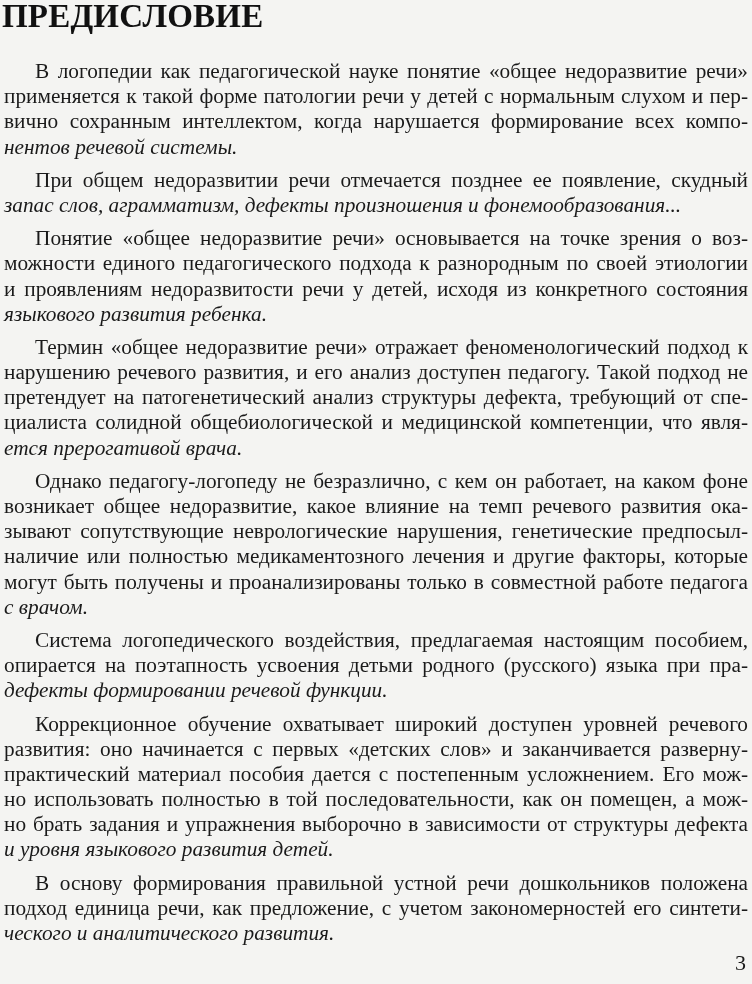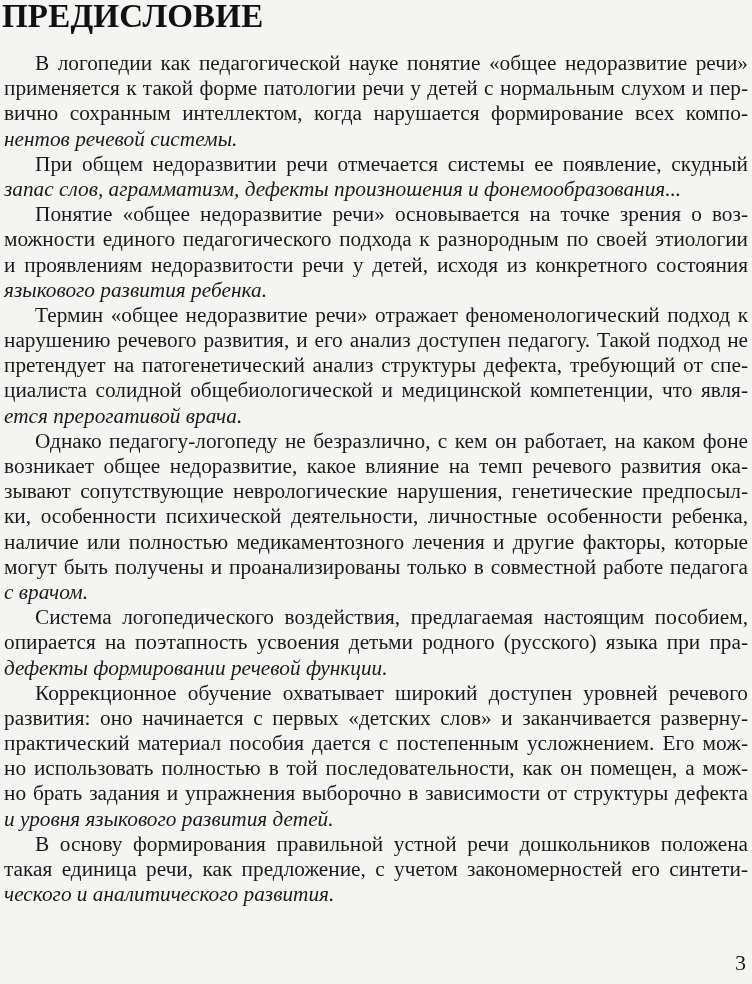--- a/index.html
+++ b/index.html
@@ -22,42 +22,42 @@
   .line {
     display: block;
     font-size: 21.3px;
     line-height: 25.2px;
     height: 25.2px;
     white-space: nowrap;
     text-align: justify;
     text-align-last: justify;
   }
   .line.last { text-align-last: left; font-style: italic; }
-  .line.indent { padding-left: 31px; }
+  .line.indent { padding-left: 31px; margin-top: 8px; }
   .page-number {
     position: absolute; right: 6px; top: 950px;
     font-size: 22px; line-height: 26px;
   }
 </style>
 </head>
 <body>
 
 <h1 class="title">ПРЕДИСЛОВИЕ</h1>
 
 <div class="body-text">
 
   <div>
     <span class="line indent">В логопедии как педагогической науке понятие «общее недоразвитие речи»</span>
     <span class="line">применяется к такой форме патологии речи у детей с нормальным слухом и пер-</span>
     <span class="line">вично сохранным интеллектом, когда нарушается формирование всех компо-</span>
     <span class="line last">нентов речевой системы.</span>
   </div>
 
   <div>
-    <span class="line indent">При общем недоразвитии речи отмечается системы ее появление, скудный</span>
+    <span class="line indent">При общем недоразвитии речи отмечается позднее ее появление, скудный</span>
     <span class="line last">запас слов, аграмматизм, дефекты произношения и фонемообразования...</span>
   </div>
 
   <div>
     <span class="line indent">Понятие «общее недоразвитие речи» основывается на точке зрения о воз-</span>
     <span class="line">можности единого педагогического подхода к разнородным по своей этиологии</span>
     <span class="line">и проявлениям недоразвитости речи у детей, исходя из конкретного состояния</span>
     <span class="line last">языкового развития ребенка.</span>
   </div>
 
@@ -66,21 +66,20 @@
     <span class="line">нарушению речевого развития, и его анализ доступен педагогу. Такой подход не</span>
     <span class="line">претендует на патогенетический анализ структуры дефекта, требующий от спе-</span>
     <span class="line">циалиста солидной общебиологической и медицинской компетенции, что явля-</span>
     <span class="line last">ется прерогативой врача.</span>
   </div>
 
   <div>
     <span class="line indent">Однако педагогу-логопеду не безразлично, с кем он работает, на каком фоне</span>
     <span class="line">возникает общее недоразвитие, какое влияние на темп речевого развития ока-</span>
     <span class="line">зывают сопутствующие неврологические нарушения, генетические предпосыл-</span>
-    <span class="line">ки, особенности психической деятельности, личностные особенности ребенка,</span>
     <span class="line">наличие или полностью медикаментозного лечения и другие факторы, которые</span>
     <span class="line">могут быть получены и проанализированы только в совместной работе педагога</span>
     <span class="line last">с врачом.</span>
   </div>
 
   <div>
     <span class="line indent">Система логопедического воздействия, предлагаемая настоящим пособием,</span>
     <span class="line">опирается на поэтапность усвоения детьми родного (русского) языка при пра-</span>
     <span class="line last">дефекты формировании речевой функции.</span>
   </div>
@@ -89,18 +88,18 @@
     <span class="line indent">Коррекционное обучение охватывает широкий доступен уровней речевого</span>
     <span class="line">развития: оно начинается с первых «детских слов» и заканчивается разверну-</span>
     <span class="line">практический материал пособия дается с постепенным усложнением. Его мож-</span>
     <span class="line">но использовать полностью в той последовательности, как он помещен, а мож-</span>
     <span class="line">но брать задания и упражнения выборочно в зависимости от структуры дефекта</span>
     <span class="line last">и уровня языкового развития детей.</span>
   </div>
 
   <div>
     <span class="line indent">В основу формирования правильной устной речи дошкольников положена</span>
-    <span class="line">такая единица речи, как предложение, с учетом закономерностей его синтети-</span>
+    <span class="line">подход единица речи, как предложение, с учетом закономерностей его синтети-</span>
     <span class="line last">ческого и аналитического развития.</span>
   </div>
 </div>
 
 <div class="page-number">3</div>
 
 </body></html>

